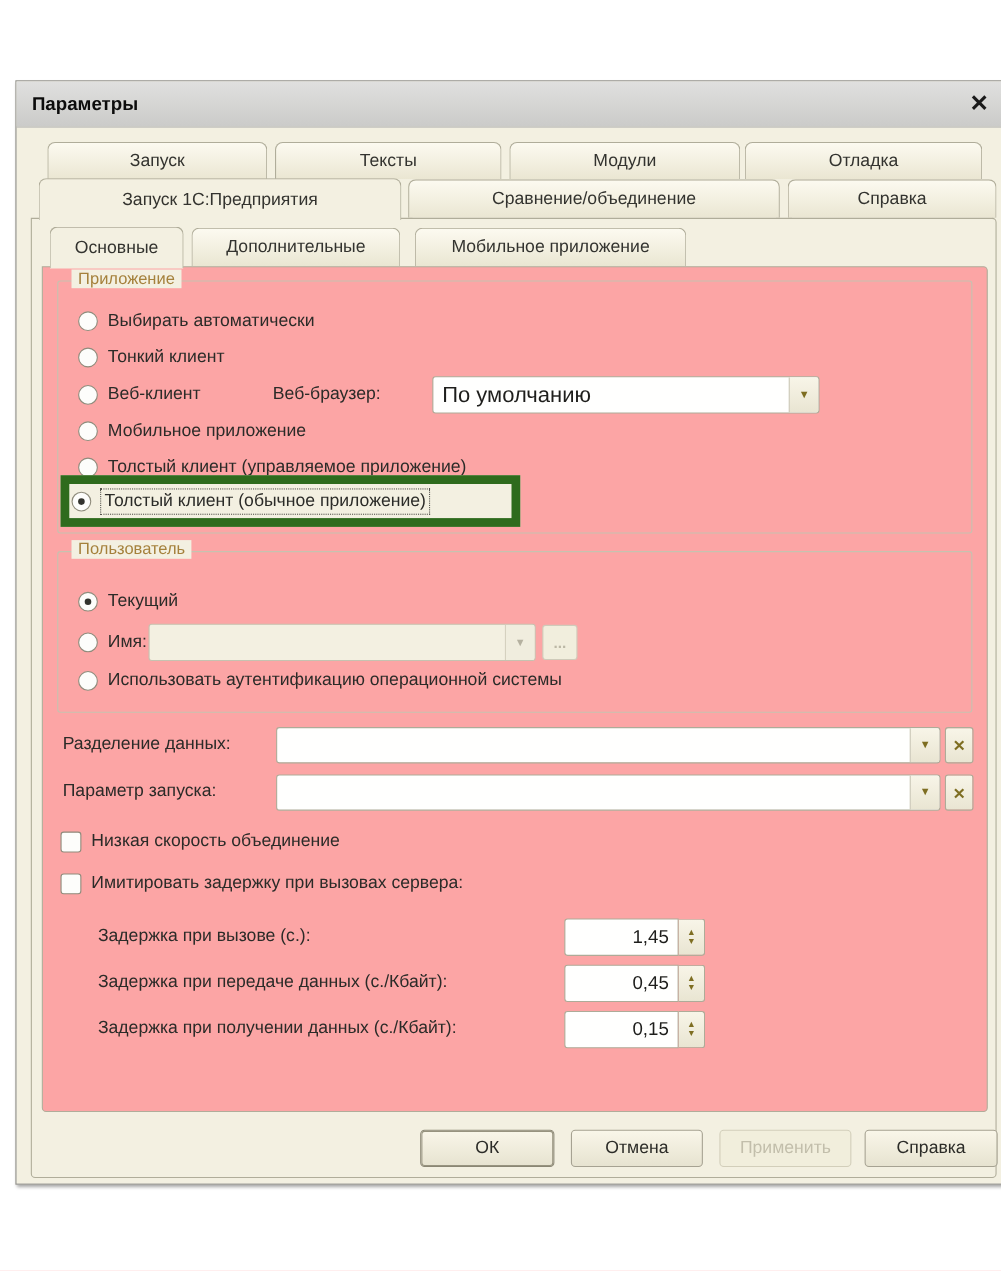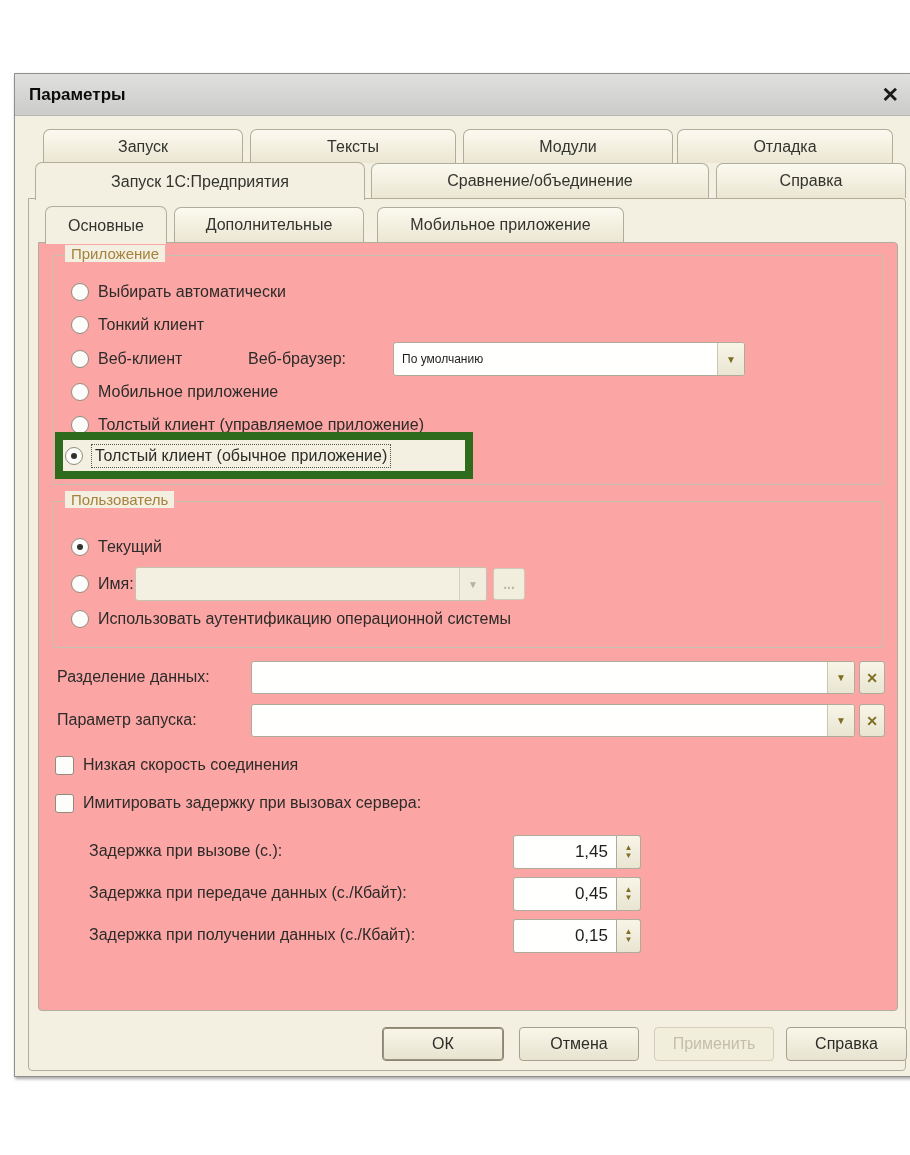--- a/index.html
+++ b/index.html
@@ -42,21 +42,21 @@
 
   .checkbox { width:19px; height:19px; border-radius:3px; background:#fdfdfb;
               border:1px solid #8f8c7c; flex:0 0 auto; }
 
   .greenbox { position:absolute; border:8px solid #2e6b1d; background:#f3f0e1;
               display:flex; align-items:center; padding:2px 6px 2px 2px;text-align:right; }
   .greenbox .focuslbl { outline:1px dotted #55554e; padding:2px 3px; }
 
   .combo { position:absolute; display:flex; background:#fffffe; border:1px solid #aeab98;
            border-radius:3px; overflow:hidden; }
-  .combo .cfield { flex:1; display:flex; align-items:center; padding:0 8px; font-size:12px; color:#1e1e1c; }
+  .combo .cfield { flex:1; display:flex; align-items:center; padding:0 8px; font-size:20px; color:#1e1e1c; }
   .combo .cbtn { width:27px; border-left:1px solid #c9c5b2;
                  background:linear-gradient(#f8f5e8,#e9e5d2);
                  display:flex; align-items:center; justify-content:center;
                  color:#7e6e22; font-size:10px; }
   .combo.disabled { background:#f3f0e1; border-color:#c6c2b0; }
   .combo.disabled .cbtn { background:#f0edde; color:#b5b1a0; border-left-color:#d5d1bf; }
 
   .sqbtn { position:absolute; background:linear-gradient(#f8f5e8,#e9e5d2);
            border:1px solid #aeab98; border-radius:3px;
            display:flex; align-items:center; justify-content:center;
@@ -206,21 +206,21 @@
         <div class="combo" style="left:212px;top:461px;width:604px;height:33px">
           <span class="cfield"></span>
           <span class="cbtn">▼</span>
         </div>
         <div class="sqbtn" style="left:820px;top:461px;width:26px;height:33px">
           <span>✕</span>
         </div>
 
         <div class="opt" style="left:16px;top:505px">
           <span class="checkbox"></span>
-          <span>Низкая скорость соединения</span>
+          <span>Низкая скорость объединение</span>
         </div>
         <div class="opt" style="left:16px;top:543px">
           <span class="checkbox"></span>
           <span>Имитировать задержку при вызовах сервера:</span>
         </div>
 
         <div class="flabel" style="left:50px;top:592px">
             <span>Задержка при вызове (с.):</span>
           </div>
         <div class="spinner" style="left:474px;top:592px">

